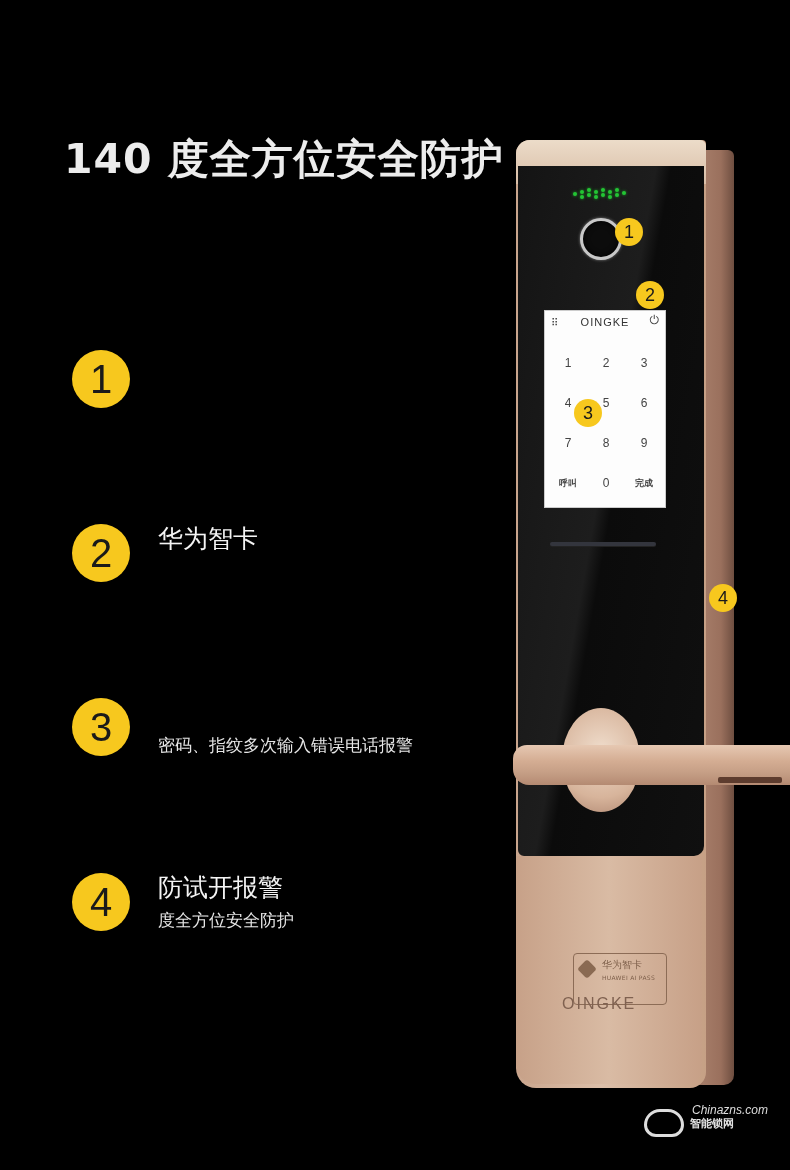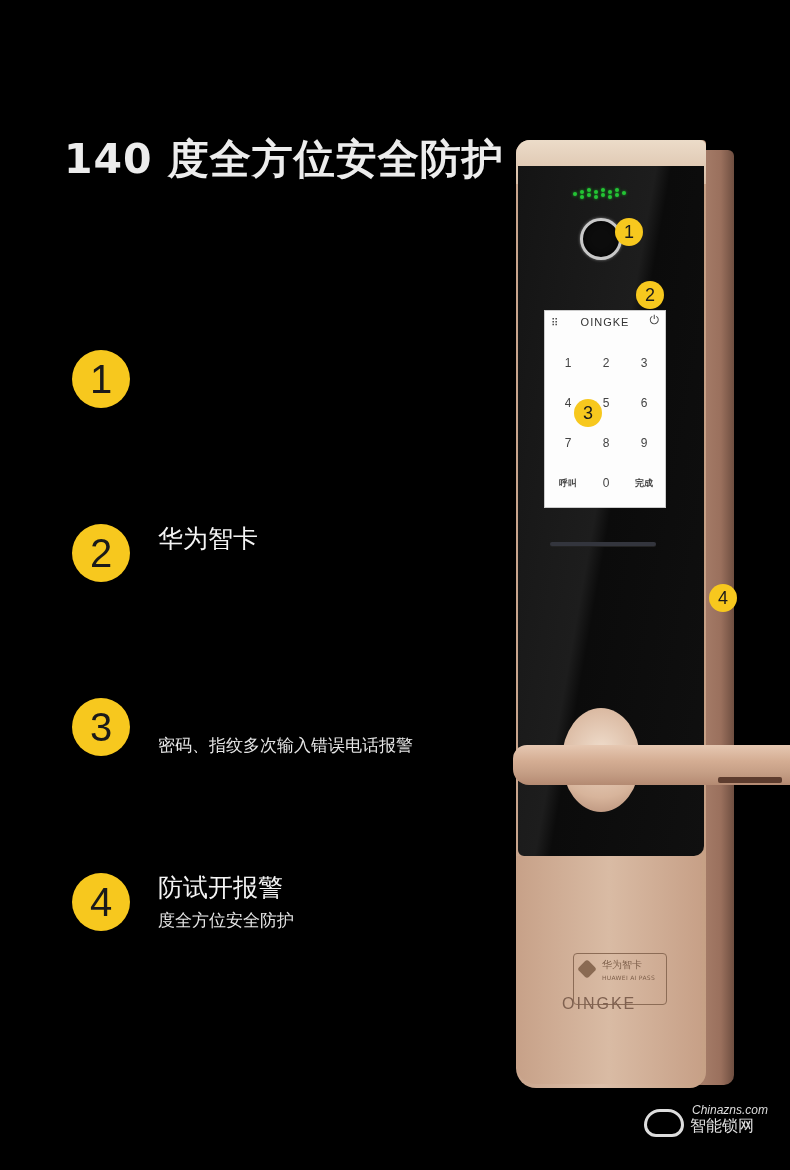--- a/index.html
+++ b/index.html
@@ -39,21 +39,21 @@
   .pass-icon { position: absolute; left: 6px; top: 8px; width: 14px; height: 14px; background: #8a6a52; border-radius: 3px; transform: rotate(45deg); }
   .pass-cn { position: absolute; left: 28px; top: 4px; font-size: 10px; color: #7d5f4a; white-space: nowrap; }
   .pass-en { position: absolute; left: 28px; top: 20px; font-size: 6px; color: #7d5f4a; white-space: nowrap; letter-spacing: 0.3px; }
   .plate-brand { position: absolute; left: 562px; top: 995px; font-family: "Liberation Sans", sans-serif; font-size: 16px; letter-spacing: 2px; color: #7f6150; }
 
   .marker { position: absolute; width: 28px; height: 28px; border-radius: 50%; background: #f7c81e; color: #1a1a1a; font-family: "Liberation Sans", sans-serif; font-size: 18px; line-height: 28px; text-align: center; }
 
   .watermark { position: absolute; left: 644px; top: 1103px; width: 140px; height: 40px; }
   .wm-cloud { position: absolute; left: 0; top: 6px; width: 40px; height: 28px; border: 3px solid #ddd; border-radius: 16px 16px 12px 12px; }
   .wm-url { position: absolute; left: 48px; top: 0; font-style: italic; font-size: 12px; color: #ddd; font-family: "Liberation Sans", sans-serif; }
-  .wm-name { position: absolute; left: 46px; top: 13px; font-size: 16px; font-weight: normal; color: #e0e0e0; white-space: nowrap; }
+  .wm-name { position: absolute; left: 46px; top: 13px; font-size: 11px; font-weight: bold; color: #e0e0e0; white-space: nowrap; }
 </style>
 </head>
 <body>
 
 <div class="title">140 度全方位安全防护</div>
 
 <div class="feature" style="top:348px;">
   <div class="badge">1</div>
 </div>
 <div class="feature" style="top:522px;">

